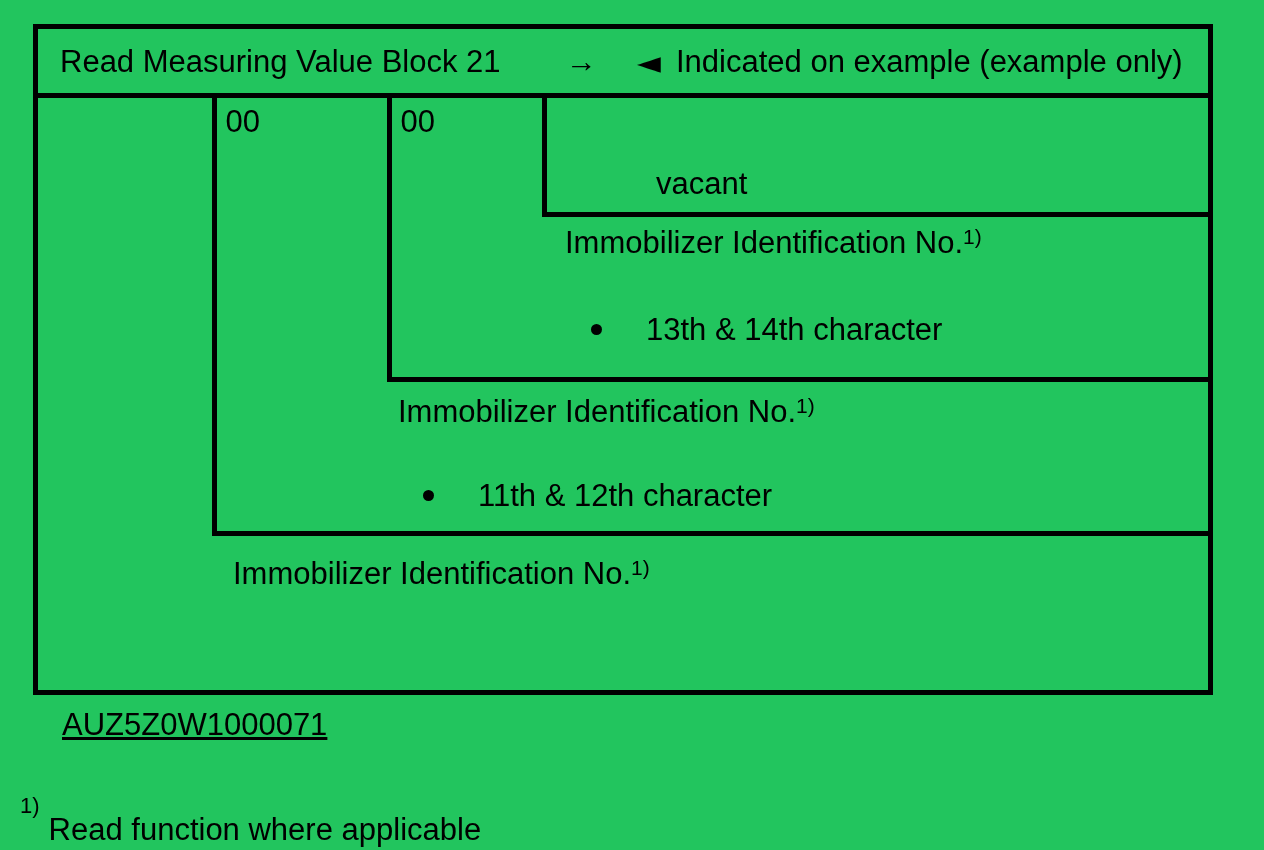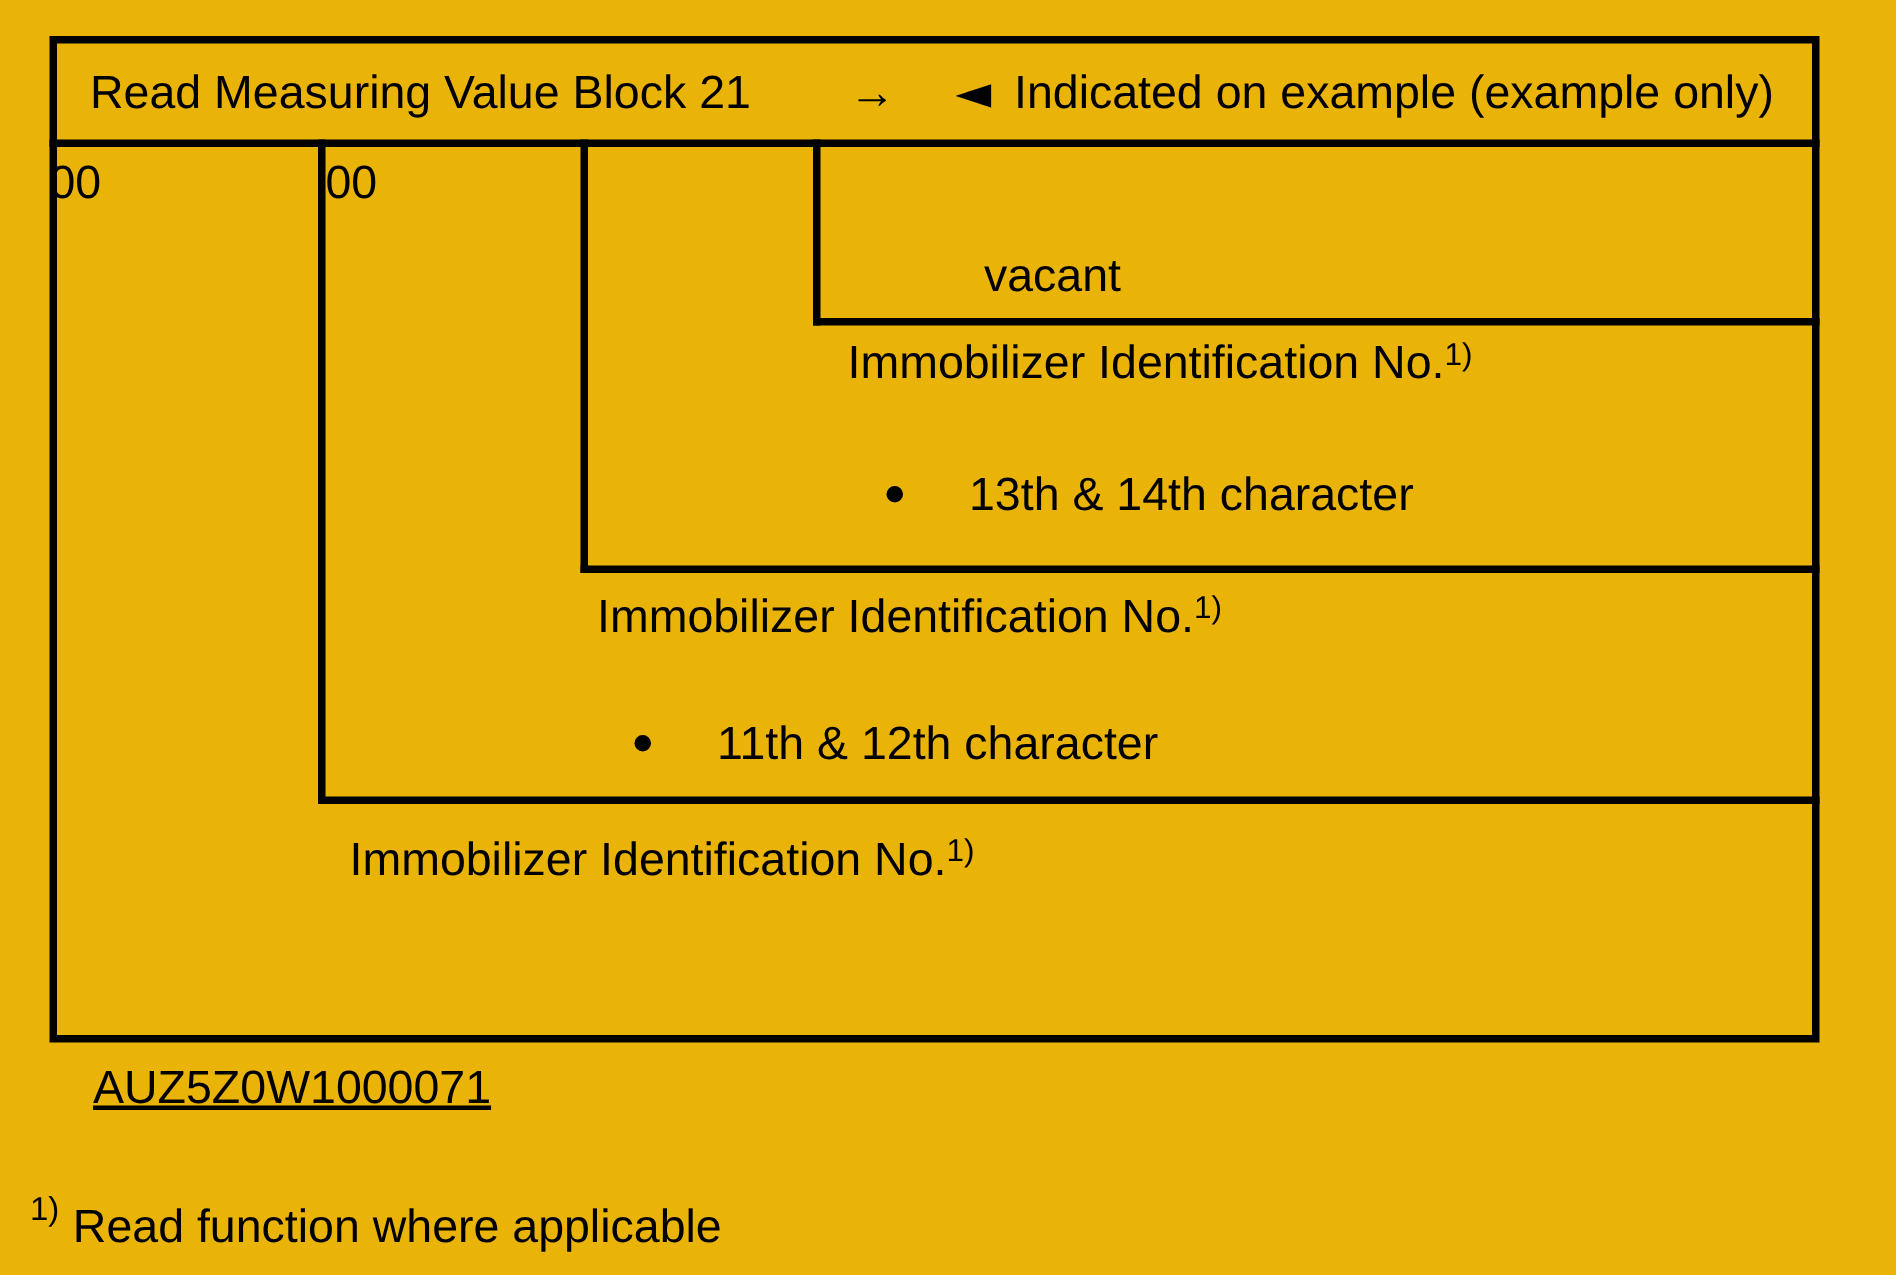--- a/index.html
+++ b/index.html
@@ -4,42 +4,43 @@
 <style>
   html, body {
     margin: 0;
     padding: 0;
     background: #ffffff;
   }
   .page {
     position: relative;
     width: 1264px;
     height: 850px;
-    background: #eab308;
+    background: #22c55e;
     font-family: "Liberation Sans", "DejaVu Sans", sans-serif;
     color: #000000;
     overflow: hidden;
   }
   .abs { position: absolute; }
   .txt {
     font-size: 31px;
     line-height: 1;
     white-space: nowrap;
     color: #000;
   }
   .outer-box {
     left: 33px; top: 24px;
     width: 1180px; height: 671px;
     border: 5px solid #000;
     box-sizing: border-box;
     background: transparent;
   }
   .line { background: #000; }
   .field-cell {
-    text-align: left;
+    text-align: right;
+    margin-left: 48px;
   }
   .bullet-row {
     display: flex;
     align-items: center;
     gap: 44px;
     height: 31px;
   }
   .bullet-dot {
     width: 11px; height: 11px;
     background: #000;
@@ -56,21 +57,21 @@
     align-items: flex-start;
     gap: 9px;
   }
   .footnote-ref {
     font-size: 22px;
     line-height: 1;
   }
   .footnote-text {
     font-size: 31px;
     line-height: 1;
-    margin-top: 7px;
+    margin-top: 19px;
     white-space: nowrap;
   }
   .pointer-glyph {
     font-family: "DejaVu Sans", sans-serif;
   }
 </style>
 </head>
 <body>
 
 <div class="page">

